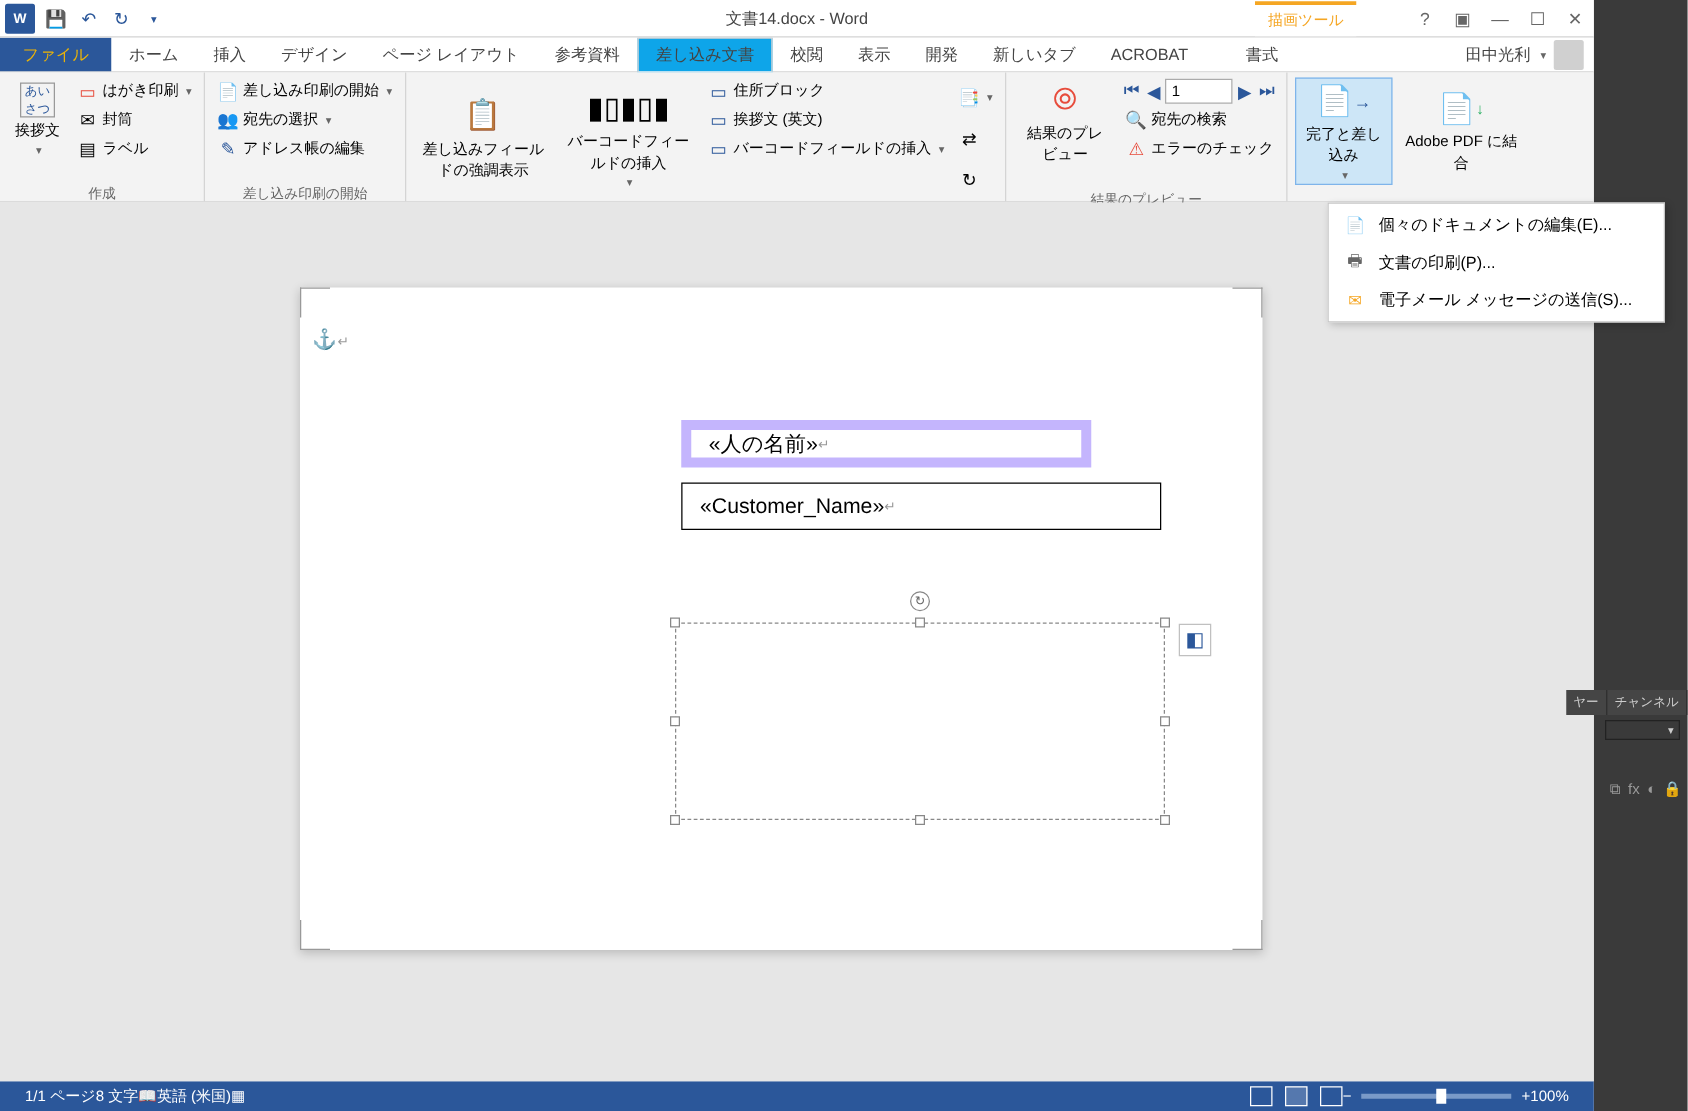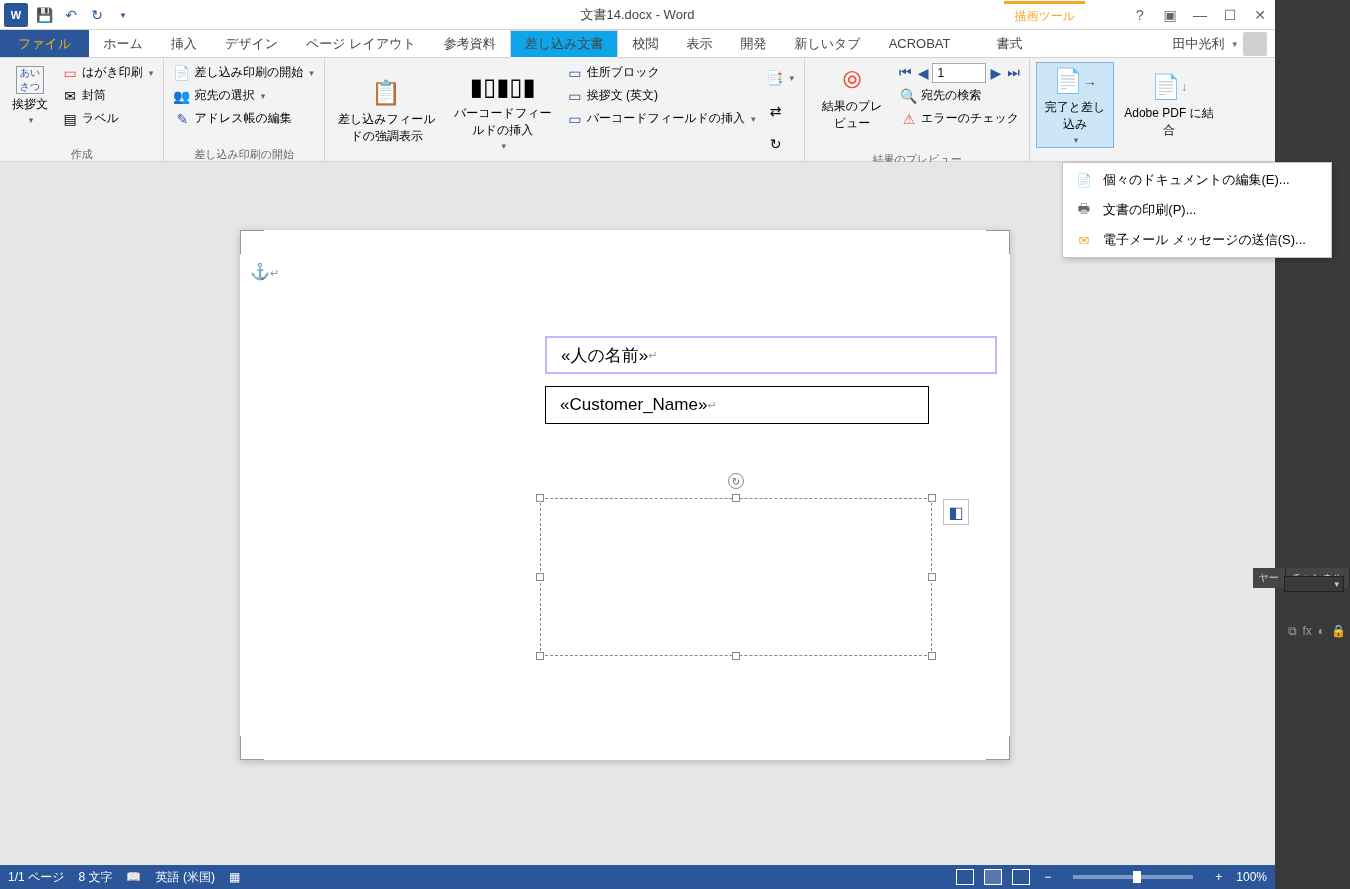--- a/index.html
+++ b/index.html
@@ -51,44 +51,44 @@
 
 .canvas-area { flex: 1; background: #e6e6e6; overflow: hidden; position: relative; }
 .page { position: absolute; left: 240px; top: 68px; width: 770px; height: 530px; background: #fff; box-shadow: 0 2px 8px rgba(0,0,0,0.2); }
 .pg-corner { position: absolute; width: 24px; height: 24px; border: 1px solid #999; }
 .pg-tl { top: 0; left: 0; border-right: none; border-bottom: none; }
 .pg-tr { top: 0; right: 0; border-left: none; border-bottom: none; }
 .pg-bl { bottom: 0; left: 0; border-right: none; border-top: none; }
 .pg-br { bottom: 0; right: 0; border-left: none; border-top: none; }
 .anchor { position: absolute; top: 32px; left: 10px; color: #2b579a; font-size: 16px; }
 
-.textbox1 { position: absolute; left: 305px; top: 106px; width: 452px; height: 38px; border: 2px solid #c4b5fd; display: flex; align-items: center; padding: 0 14px; font-size: 17px; font-family: "MS Mincho", serif; }
+.textbox1 { position: absolute; left: 305px; top: 106px; width: 328px; height: 38px; border: 8px solid #c4b5fd; display: flex; align-items: center; padding: 0 14px; font-size: 17px; font-family: "MS Mincho", serif; }
 .textbox2 { position: absolute; left: 305px; top: 156px; width: 384px; height: 38px; border: 1px solid #000; display: flex; align-items: center; padding: 0 14px; font-size: 17px; font-family: "MS Mincho", serif; }
 
 .selected-box { position: absolute; left: 300px; top: 268px; width: 392px; height: 158px; border: 1px dashed #888; background: #fff; }
 .selected-box .content { padding: 10px 14px; font-size: 17px; font-family: "MS Mincho", serif; }
 .handle { position: absolute; width: 8px; height: 8px; background: #fff; border: 1px solid #888; }
 .h-tl { top: -5px; left: -5px; } .h-tr { top: -5px; right: -5px; }
 .h-bl { bottom: -5px; left: -5px; } .h-br { bottom: -5px; right: -5px; }
 .h-tm { top: -5px; left: 50%; margin-left: -4px; } .h-bm { bottom: -5px; left: 50%; margin-left: -4px; }
 .h-ml { top: 50%; left: -5px; margin-top: -4px; } .h-mr { top: 50%; right: -5px; margin-top: -4px; }
 .rotate-handle { position: absolute; top: -26px; left: 50%; margin-left: -8px; width: 16px; height: 16px; border: 1px solid #888; border-radius: 50%; display: flex; align-items: center; justify-content: center; font-size: 10px; color: #666; }
 .layout-btn { position: absolute; right: -38px; top: 0; width: 26px; height: 26px; border: 1px solid #c0c0c0; background: #fff; display: flex; align-items: center; justify-content: center; color: #2b579a; cursor: pointer; }
 
 
-.statusbar { height: 24px; background: #2b579a; color: #fff; display: flex; align-items: center; font-size: 12px; padding: 0 8px; gap: 14px; }
+.statusbar { height: 24px; background: #2b579a; color: #fff; display: flex; align-items: center; font-size: 12px; padding: 0 20px; }
 .statusbar .sb-item { display: flex; align-items: center; gap: 4px; }
 .sb-spacer { flex: 1; }
 .view-btns { display: flex; gap: 10px; }
 .vbtn { width: 18px; height: 16px; border: 1px solid #fff; cursor: pointer; }
 .zoom-slider { width: 120px; height: 4px; background: #7a9ac8; position: relative; margin: 0 8px; }
 .zoom-slider::before { content: ''; position: absolute; left: 50%; top: -4px; width: 8px; height: 12px; background: #fff; }
 
 
-.side-tabs { position: absolute; right: 0; top: 568px; display: flex; font-size: 10px; color: #ccc; }
+.side-tabs { position: absolute; right: 0; top: 552px; display: flex; font-size: 10px; color: #ccc; }
 .side-tab { padding: 3px 6px; background: #454545; border-right: 1px solid #2a2a2a; }
 .side-drop { position: absolute; right: 6px; top: 576px; width: 60px; height: 16px; background: #3a3a3a; border: 1px solid #222; font-size: 9px; color: #ccc; display: flex; align-items: center; justify-content: flex-end; padding-right: 4px; }
 .side-icons { position: absolute; right: 4px; top: 624px; display: flex; gap: 6px; color: #999; font-size: 12px; }
 </style>
 </head>
 <body>
 
 <div class="word-app">
 
   <div class="titlebar">

